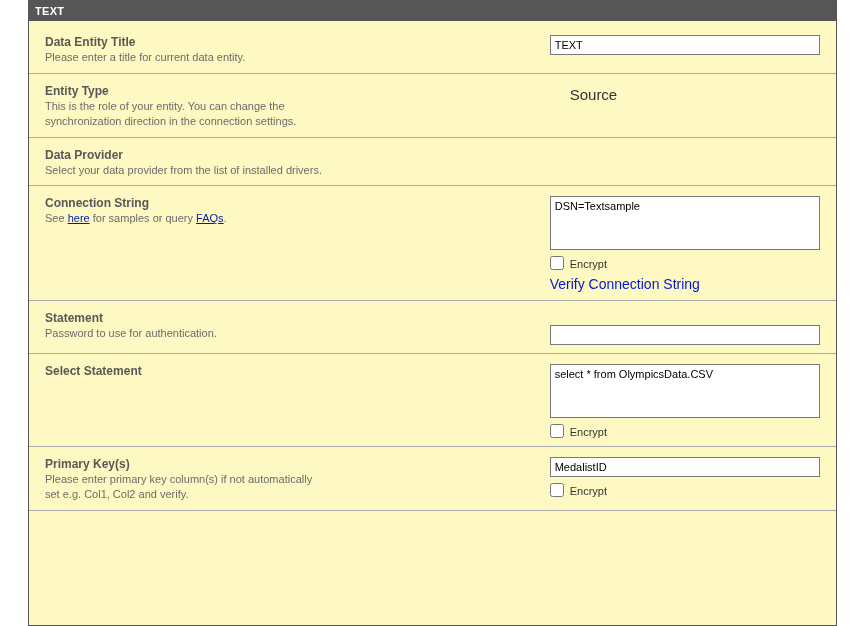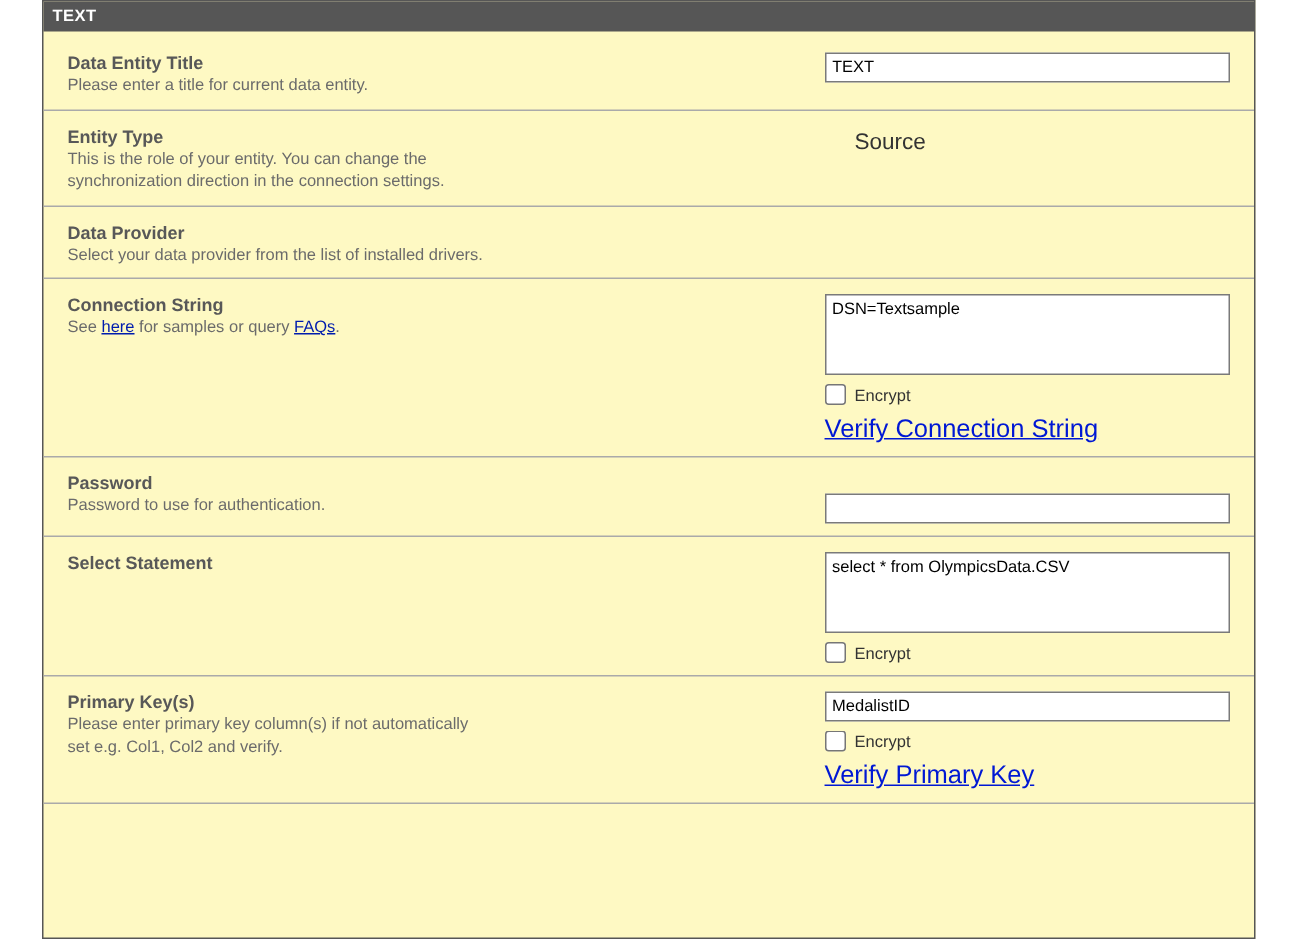--- a/index.html
+++ b/index.html
@@ -96,23 +96,22 @@
     width: 14px;
     height: 14px;
     margin: 0;
   }
   .chk-row label {
     color: #333;
     font-size: 11px;
   }
   .link {
     color: #0018d4;
-    text-decoration: underline;
     cursor: pointer;
-    font-size: 17px;
+    font-size: 14px;
     display: inline-block;
     margin-top: 6px;
   }
   .desc-link {
     color: #001cae;
     text-decoration: underline;
     cursor: pointer;
   }
 </style>
 </head>
@@ -161,21 +160,21 @@
         <div class="chk-row">
           <input type="checkbox" style="">
           <label>Encrypt</label>
         </div>
         <span class="link">Verify Connection String</span>
       </div>
     </div>
 
     <div class="row bordered">
       <div class="leftcol">
-        <div class="field-label">Password</div>
+        <div class="field-label">Statement</div>
         <div class="field-desc">Password to use for authentication.</div>
       </div>
       <div class="rightwrap" style="padding-top:14px">
         <input type="password" class="tf" value="" style="">
       </div>
     </div>
 
     <div class="row bordered">
       <div class="leftcol">
         <div class="field-label">Select Statement</div>
@@ -193,18 +192,17 @@
       <div class="leftcol">
         <div class="field-label">Primary Key(s)</div>
         <div class="field-desc" style="max-width:280px">Please enter primary key column(s) if not automatically set e.g. Col1, Col2 and verify.</div>
       </div>
       <div class="rightwrap">
         <input type="text" class="tf" value="MedalistID" style="">
         <div class="chk-row">
           <input type="checkbox" style="">
           <label>Encrypt</label>
         </div>
-        <span class="link">Verify Primary Key</span>
       </div>
     </div>
 
   </div>
 </div>
 
 </body></html>

